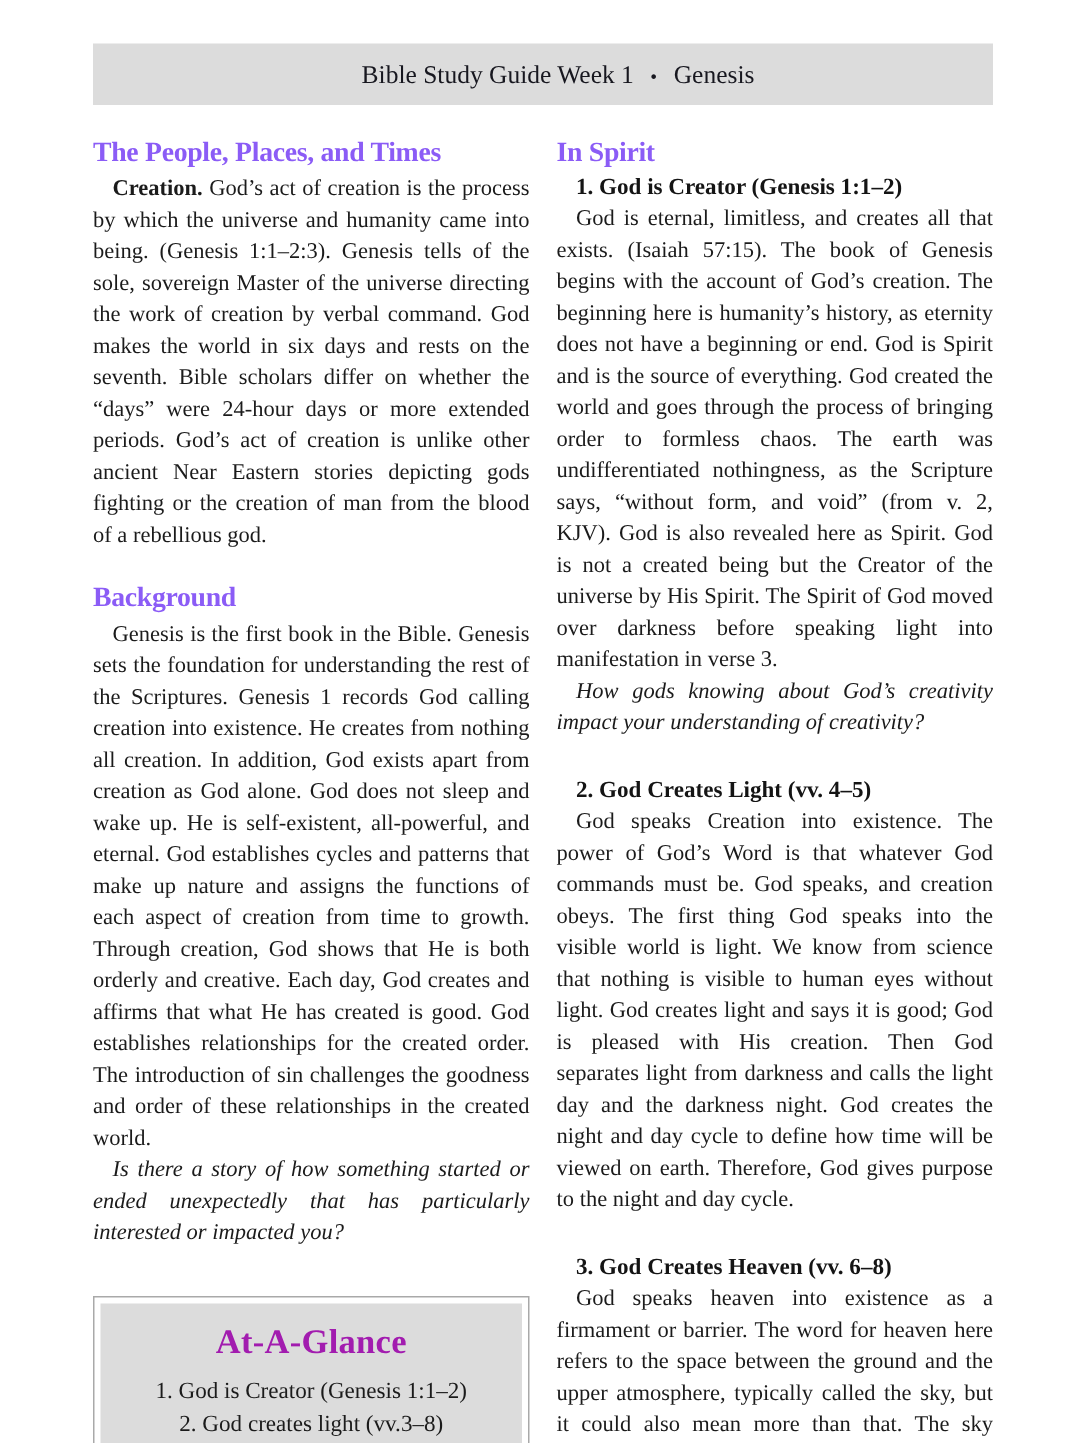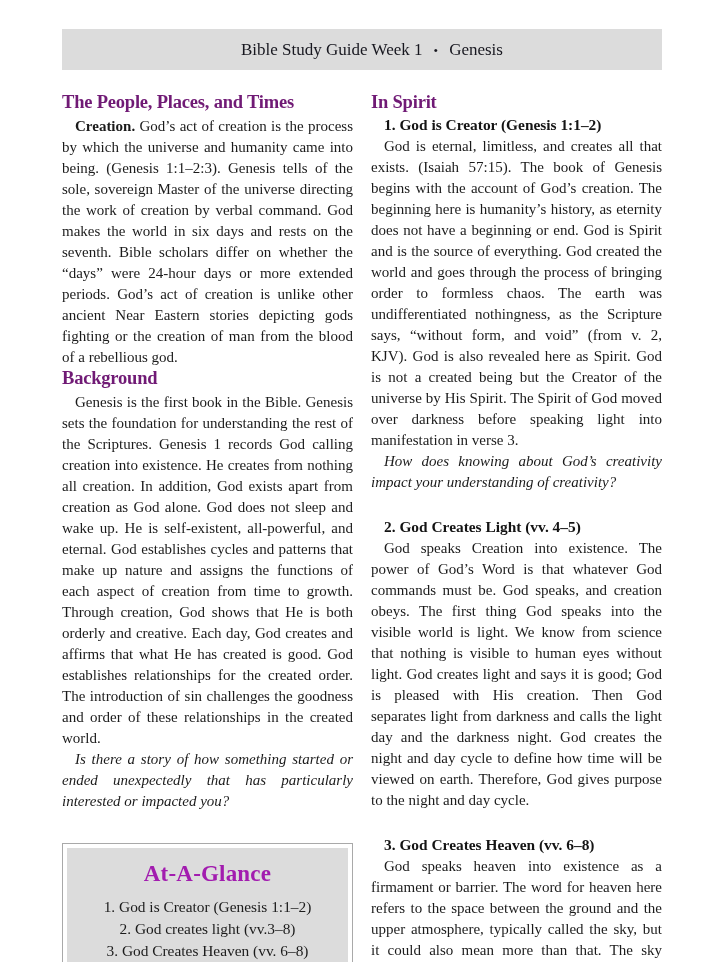--- a/index.html
+++ b/index.html
@@ -21,23 +21,23 @@
     color:#17171f;
     padding-left:20px;
   }
   .banner .bullet{font-size:13px;margin:0 11px;position:relative;top:1px;}
   .columns{
     display:flex;gap:18px;margin-top:22px;
   }
   .col{flex:1;min-width:0;}
   h2{
     font-size:18.5px;font-weight:bold;margin:0 0 3px 0;
-    letter-spacing:-0.2px;color:#701a75;
+    letter-spacing:-0.2px;color:#8b5cf6;
   }
-  h2.spaced{}
+  h2.spaced{margin-top:21px;}
   h3{
     font-size:15.4px;font-weight:bold;color:#141414;
     margin:25px 0 2px 0;text-indent:13px;
   }
   h3.first{margin-top:2px;}
   p.body{
     font-size:15px;line-height:21px;margin:0;
     text-align:justify;text-indent:13px;font-family:Liberation Serif, serif;
   }
   p.body .lead{font-weight:bold;}
@@ -94,21 +94,21 @@
 
         </div>
       </div>
     </div>
 
     <div class="col">
       <h2>In Spirit</h2>
 
       <h3 class="first">1. God is Creator (Genesis 1:1–2)</h3>
       <p class="body">God is eternal, limitless, and creates all that exists. (Isaiah 57:15). The book of Genesis begins with the account of God’s creation. The beginning here is humanity’s history, as eternity does not have a beginning or end. God is Spirit and is the source of everything. God created the world and goes through the process of bringing order to formless chaos. The earth was undifferentiated nothingness, as the Scripture says, “without form, and void” (from v. 2, KJV). God is also revealed here as Spirit. God is not a created being but the Creator of the universe by His Spirit. The Spirit of God moved over darkness before speaking light into manifestation in verse 3.</p>
-      <p class="question">How does knowing about God’s creativity impact your understanding of creativity?</p>
+      <p class="question">How gods knowing about God’s creativity impact your understanding of creativity?</p>
 
       <h3>2. God Creates Light (vv. 4–5)</h3>
       <p class="body">God speaks Creation into existence. The power of God’s Word is that whatever God commands must be. God speaks, and creation obeys. The first thing God speaks into the visible world is light. We know from science that nothing is visible to human eyes without light. God creates light and says it is good; God is pleased with His creation. Then God separates light from darkness and calls the light day and the darkness night. God creates the night and day cycle to define how time will be viewed on earth. Therefore, God gives purpose to the night and day cycle.</p>
 
       <h3>3. God Creates Heaven (vv. 6–8)</h3>
       <p class="body">God speaks heaven into existence as a firmament or barrier. The word for heaven here refers to the space between the ground and the upper atmosphere, typically called the sky, but it could also mean more than that. The sky separates the earth and its waters from</p>
     </div>
 
   </div>
 </div>

